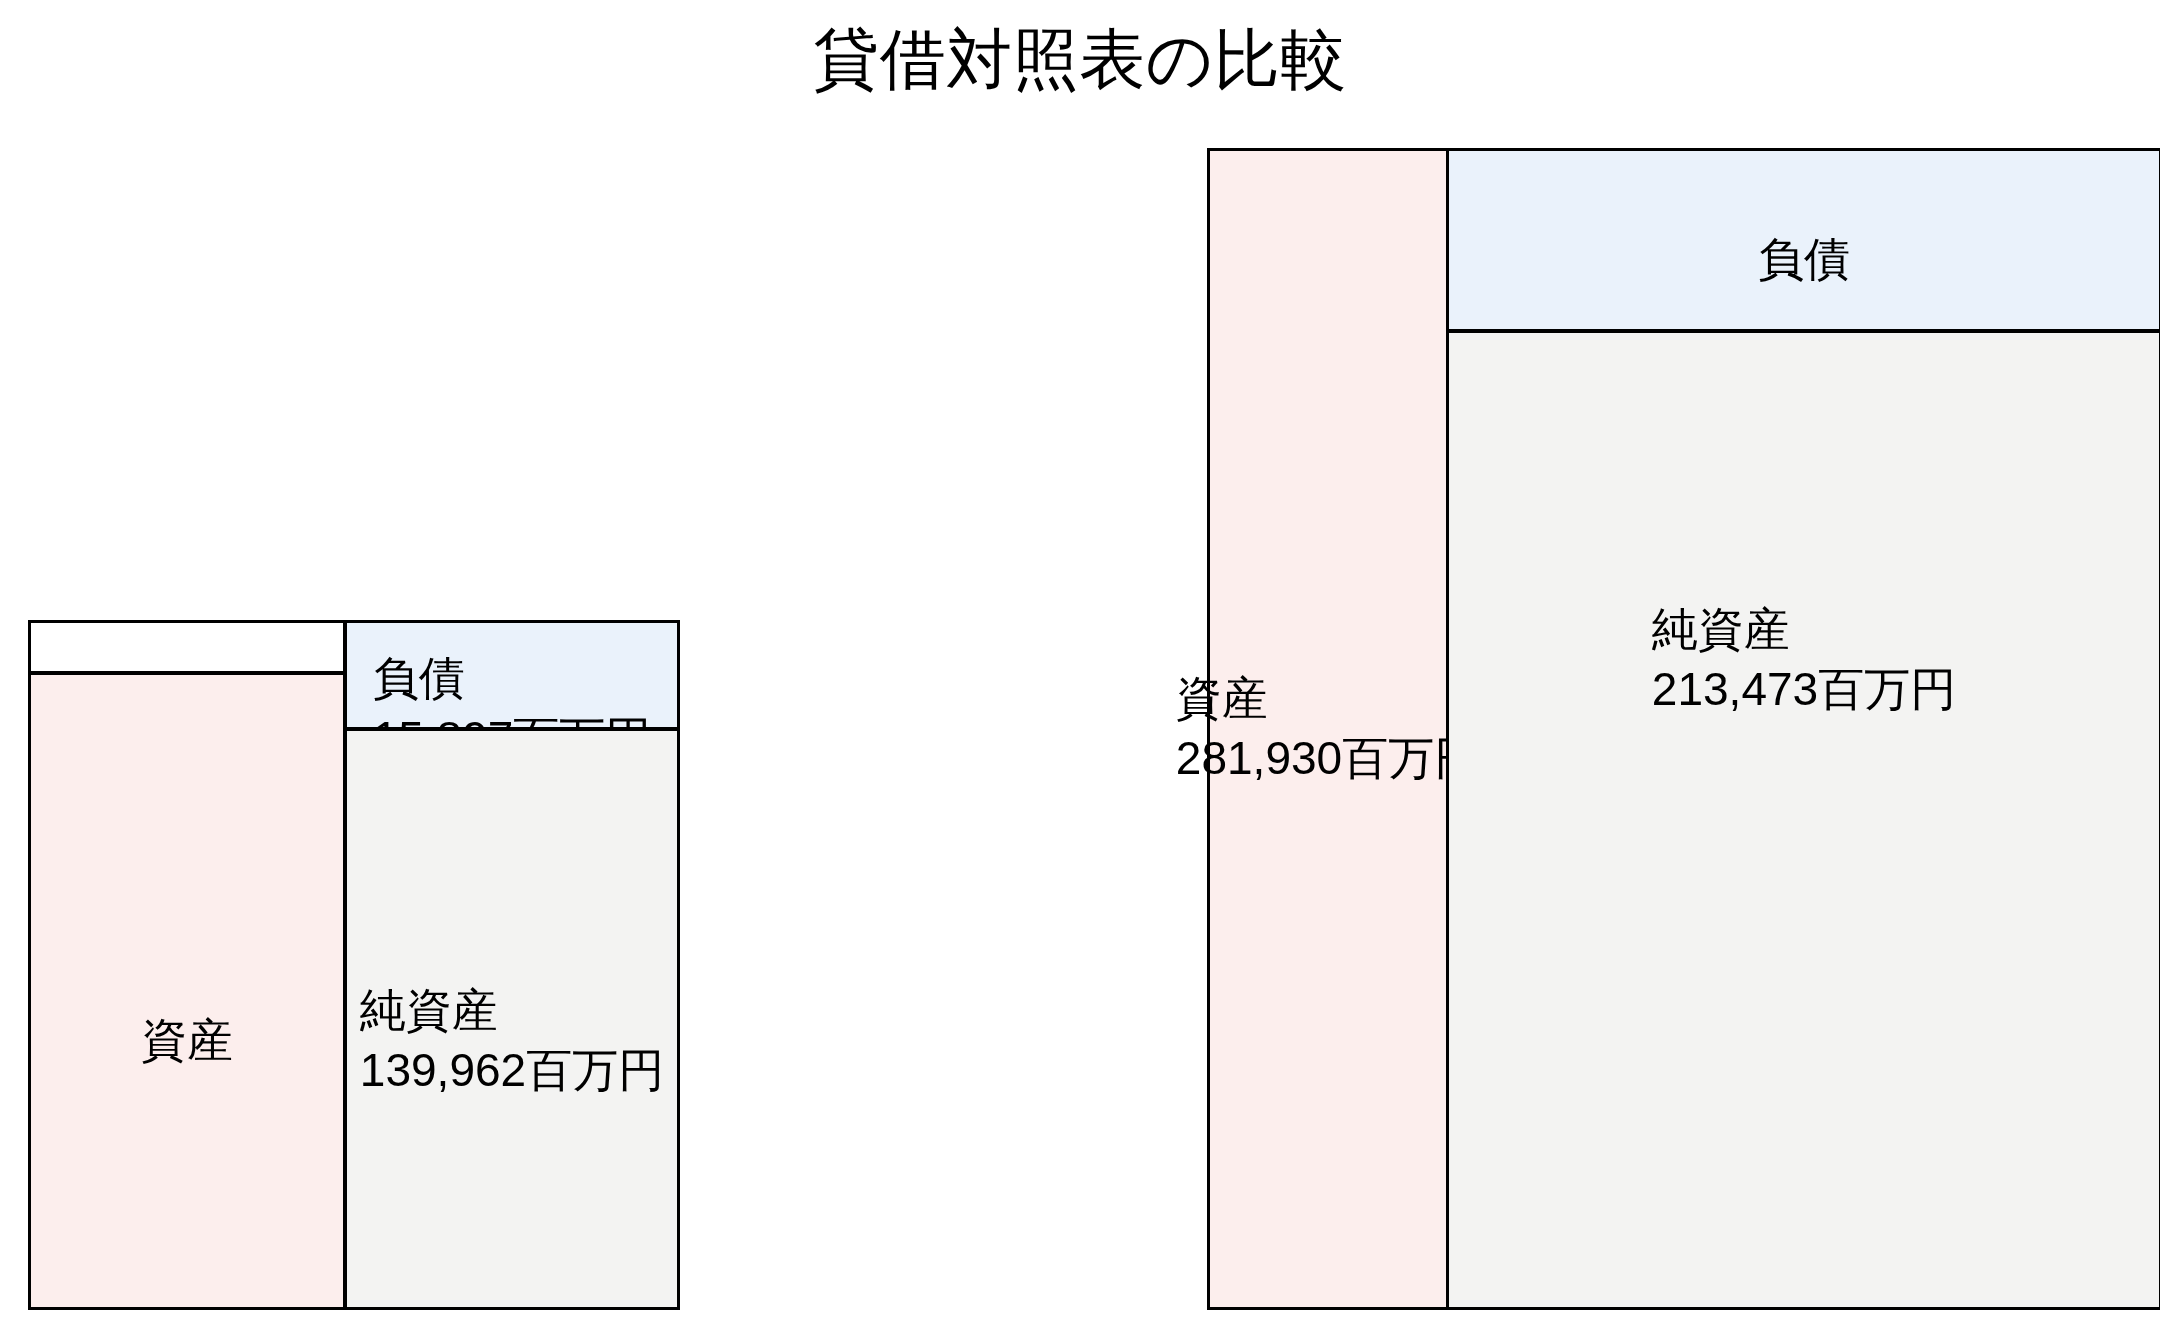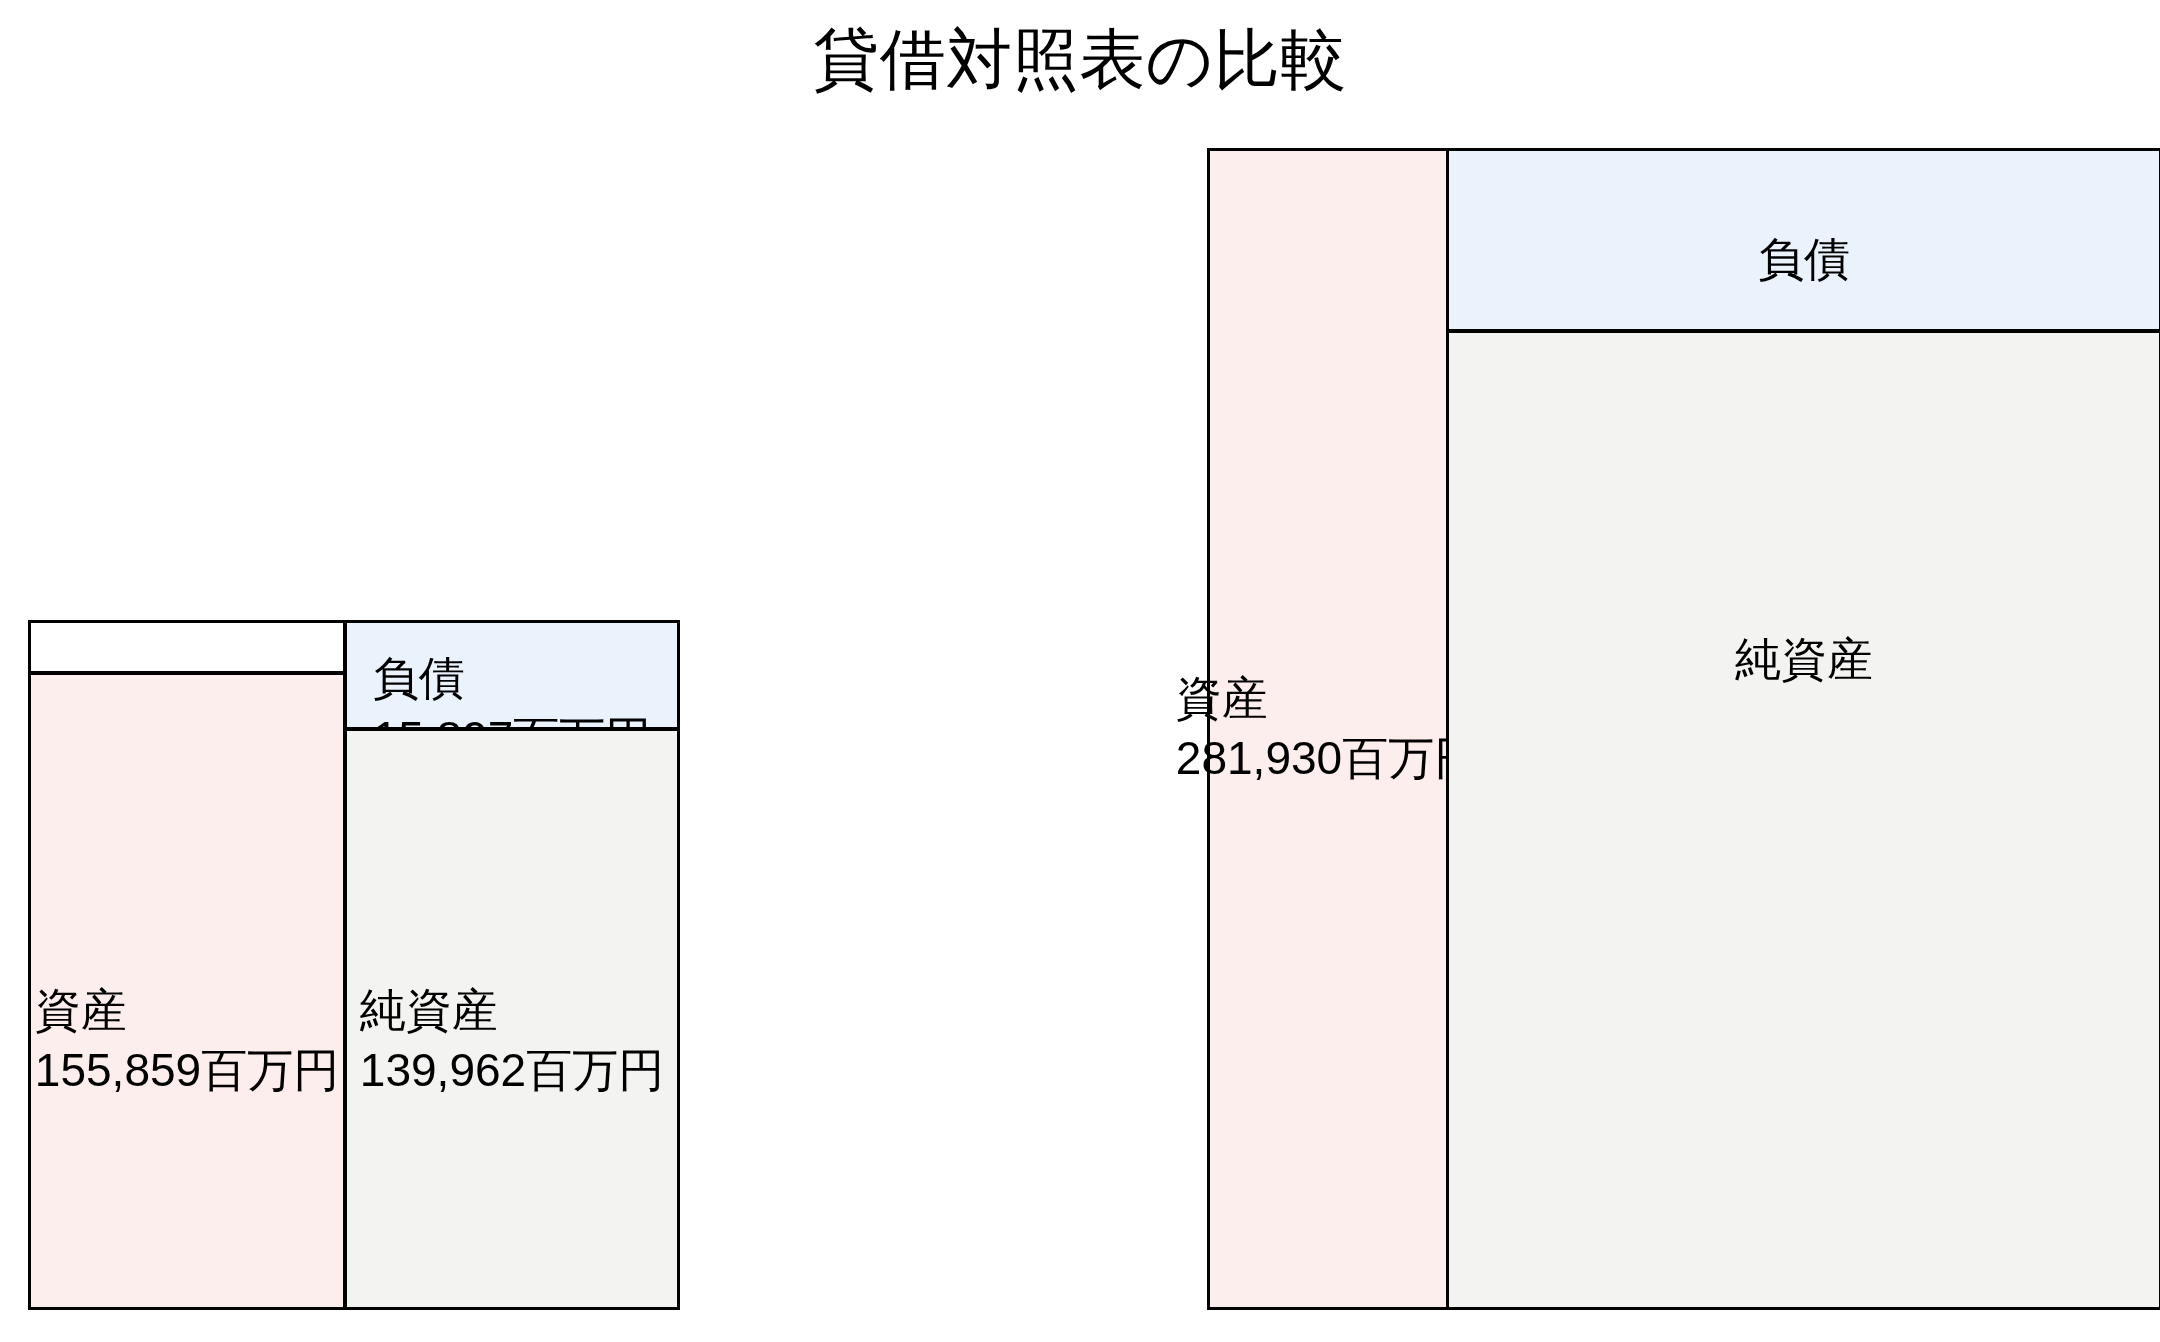--- a/index.html
+++ b/index.html
@@ -143,21 +143,20 @@
 </head>
 <body>
 
 <div id="chart-title">貸借対照表の比較</div>
 
 <div id="left-asset-pad" class="bs-block"></div>
 
 <div id="left-asset-box" class="bs-block">
   <div class="bs-label">
     <span class="name">資産</span>
-    <span class="amount">155,859百万円</span>
   </div>
 </div>
 
 <div id="left-liability-box" class="bs-block">
   <div class="bs-label">
     <span class="name">負債</span>
     <span class="amount">15,897百万円</span>
   </div>
 </div>
 
@@ -177,14 +176,15 @@
 
 <div id="right-liability-box" class="bs-block">
   <div class="bs-label">
     <span class="name">負債</span>
   </div>
 </div>
 
 <div id="right-netasset-box" class="bs-block">
   <div class="bs-label">
     <span class="name">純資産</span>
+    <span class="amount">213,473百万円</span>
   </div>
 </div>
 
 </body></html>

